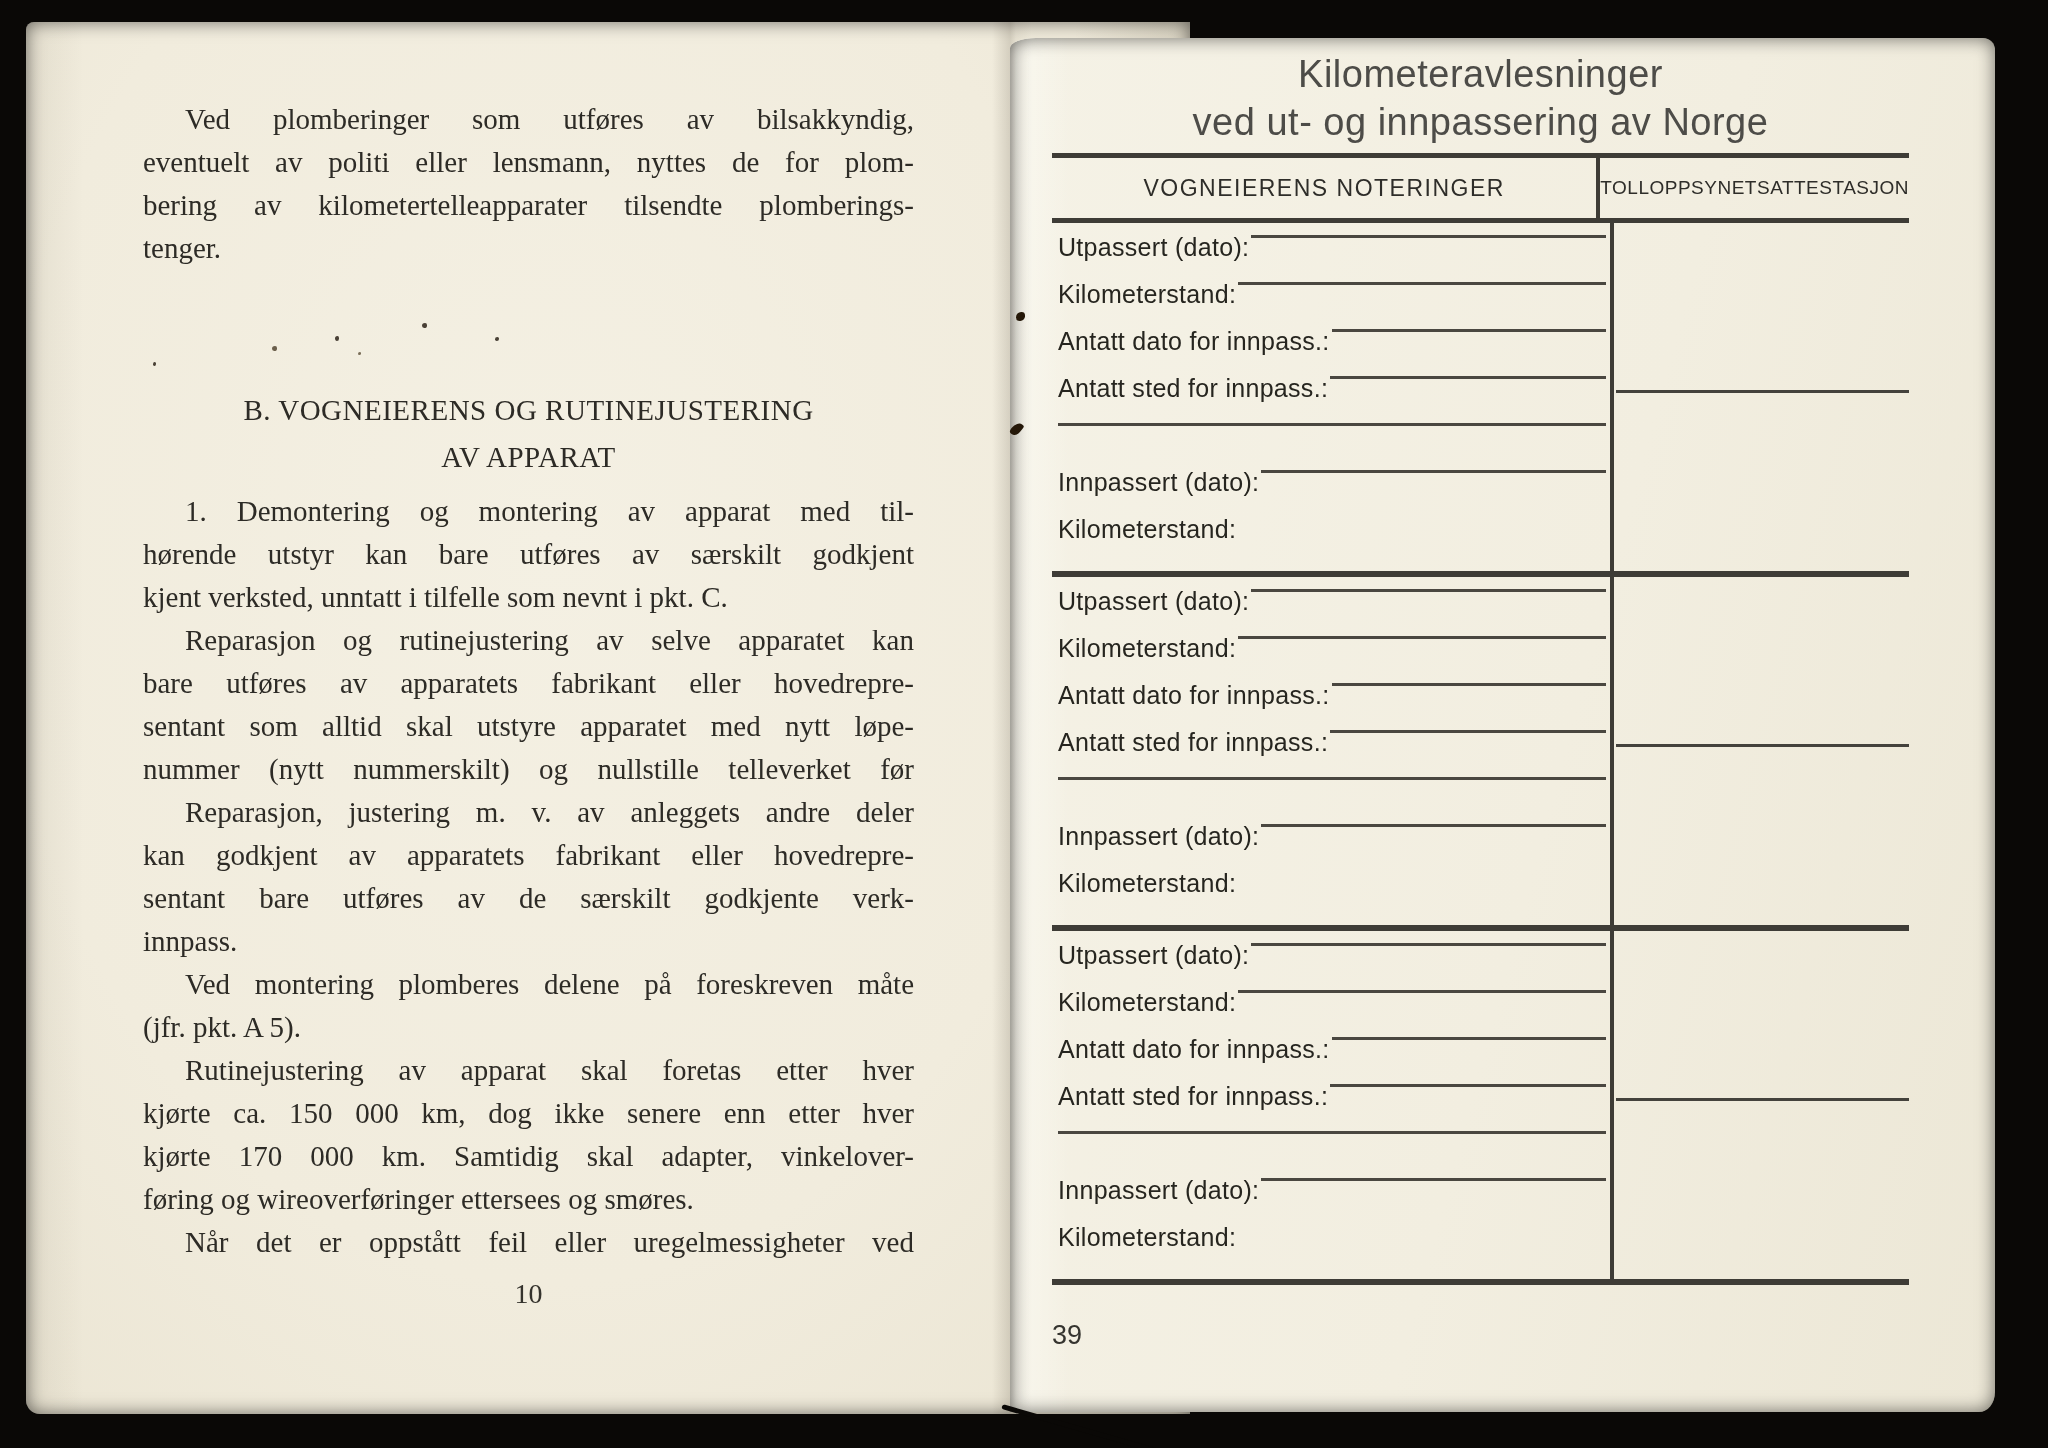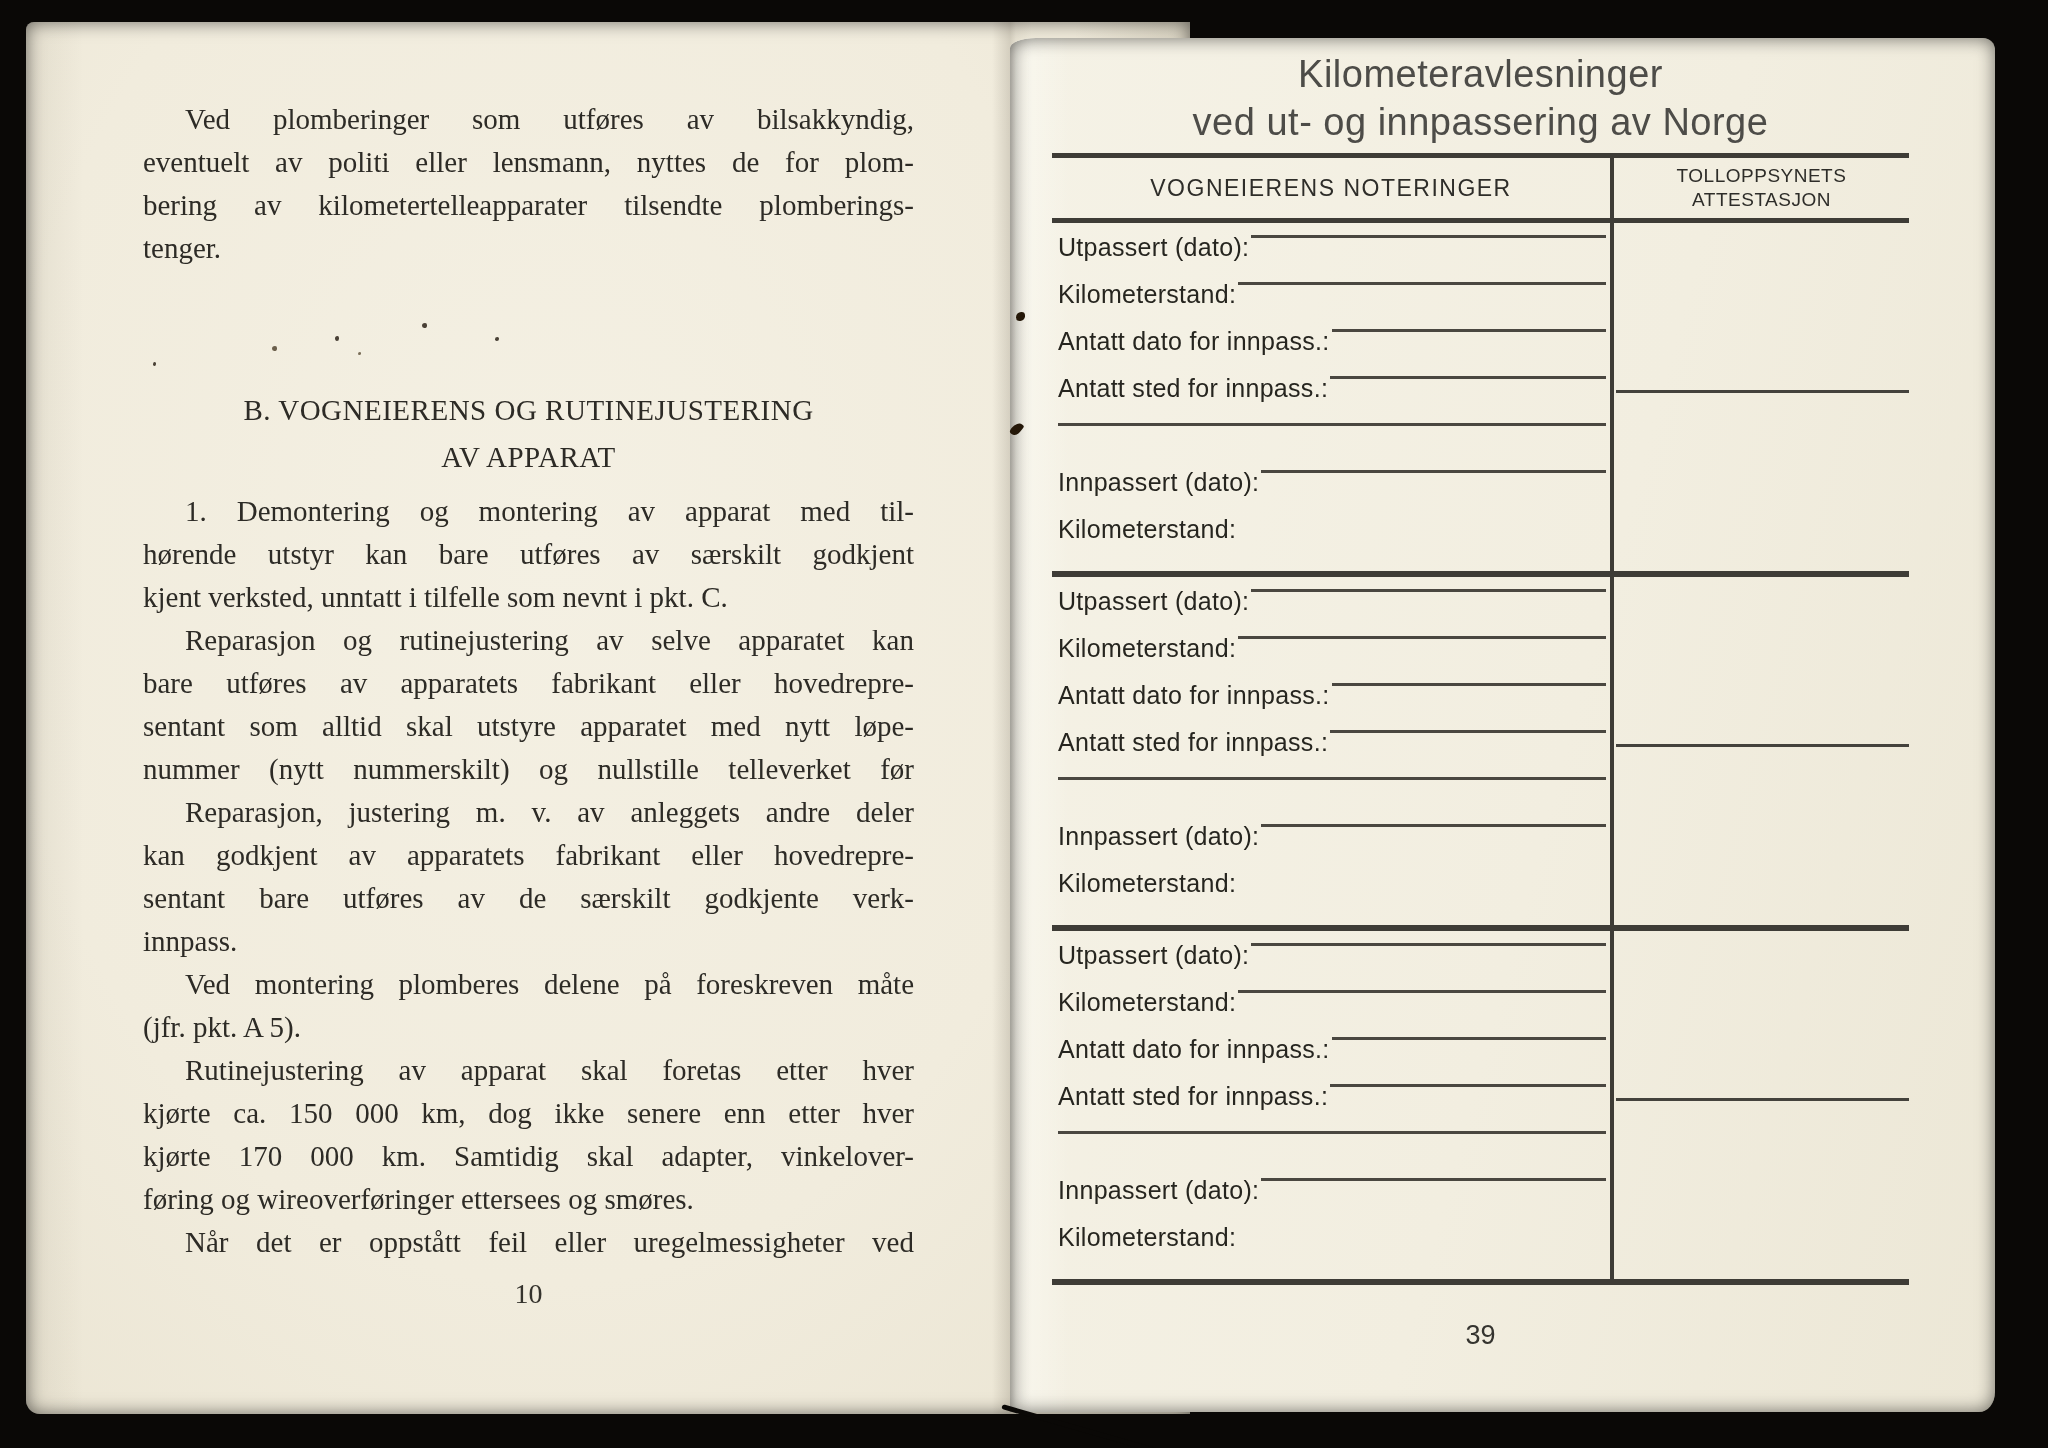--- a/index.html
+++ b/index.html
@@ -43,33 +43,33 @@
   
   .rtitle{position:absolute;left:42px;top:12px;width:857px;text-align:center;
           font-family:"Liberation Sans","DejaVu Sans",sans-serif;
           font-size:38px;line-height:48px;color:#4d4c48;letter-spacing:0.5px;}
   .rtable{position:absolute;left:42px;top:115px;width:857px;
           border-top:5px solid #3e3c36;border-bottom:6px solid #3e3c36;
           font-family:"Liberation Sans","DejaVu Sans",sans-serif;color:#26251f;}
   .hrow{display:flex;height:60px;border-bottom:5px solid #3e3c36;}
   .hcell-left{width:558px;display:flex;align-items:center;justify-content:center;
               font-size:23px;letter-spacing:1.5px;color:#2e2d29;}
-  .hcell-right{flex:1;border-left:4px solid #3e3c36;display:flex;flex-direction:column;
+  .hcell-right{flex:1;border-left:4px solid #3e3c36;display:flex;flex-direction:row;
                align-items:center;justify-content:center;font-size:19px;line-height:24px;
                letter-spacing:0.5px;color:#2e2d29;text-align:center;}
   .block{display:flex;height:348px;}
   .block + .block{border-top:6px solid #3e3c36;}
   .bcol-left{width:558px;box-sizing:border-box;padding:12px 0 0 6px;}
   .bcol-right{flex:1;position:relative;border-left:4px solid #3e3c36;}
   .att-line{position:absolute;left:2px;right:0;top:48%;border-top:3px solid #44423c;}
   .frow{display:flex;align-items:flex-start;height:47px;}
   .frow .lbl{white-space:pre;font-size:25px;line-height:1;letter-spacing:0.3px;padding-bottom:1px;}
   .frow .ln{flex:1;border-bottom:3px solid #4a4740;margin:0 4px 3px 2px;}
   .frow.blank .ln{margin-left:0;}
-  .pagenum-right{position:absolute;left:42px;top:1282px;width:857px;text-align:center;
+  .pagenum-right{position:absolute;left:42px;top:1282px;width:857px;text-align:left;
                  font-family:"Liberation Sans","DejaVu Sans",sans-serif;
                  font-size:27px;color:#35342f;}
 
   
   .speck{position:absolute;background:#4a4136;border-radius:60% 40% 55% 45%;}
   .speck.dark{background:#241708;}
   .speck.comma{border-radius:80% 20% 60% 40%;transform:rotate(40deg);}
 </style>
 </head>
 <body>

